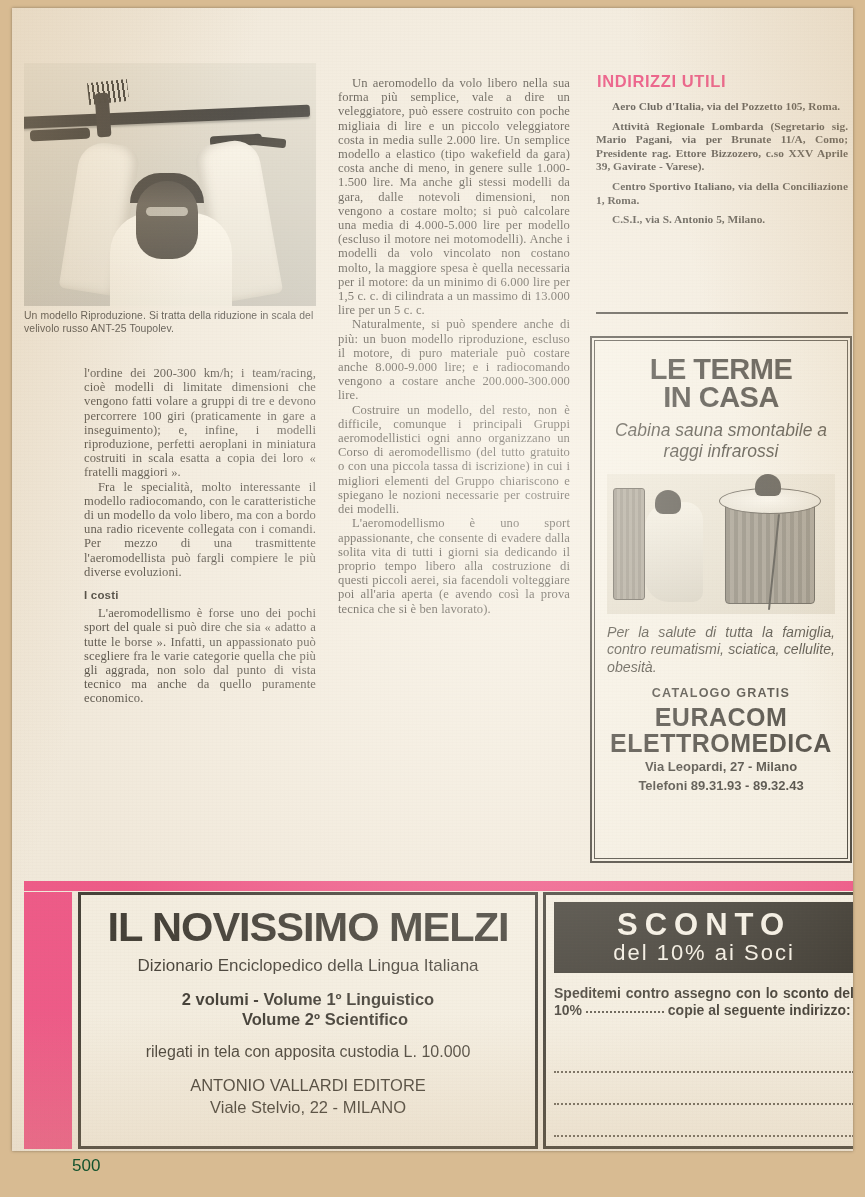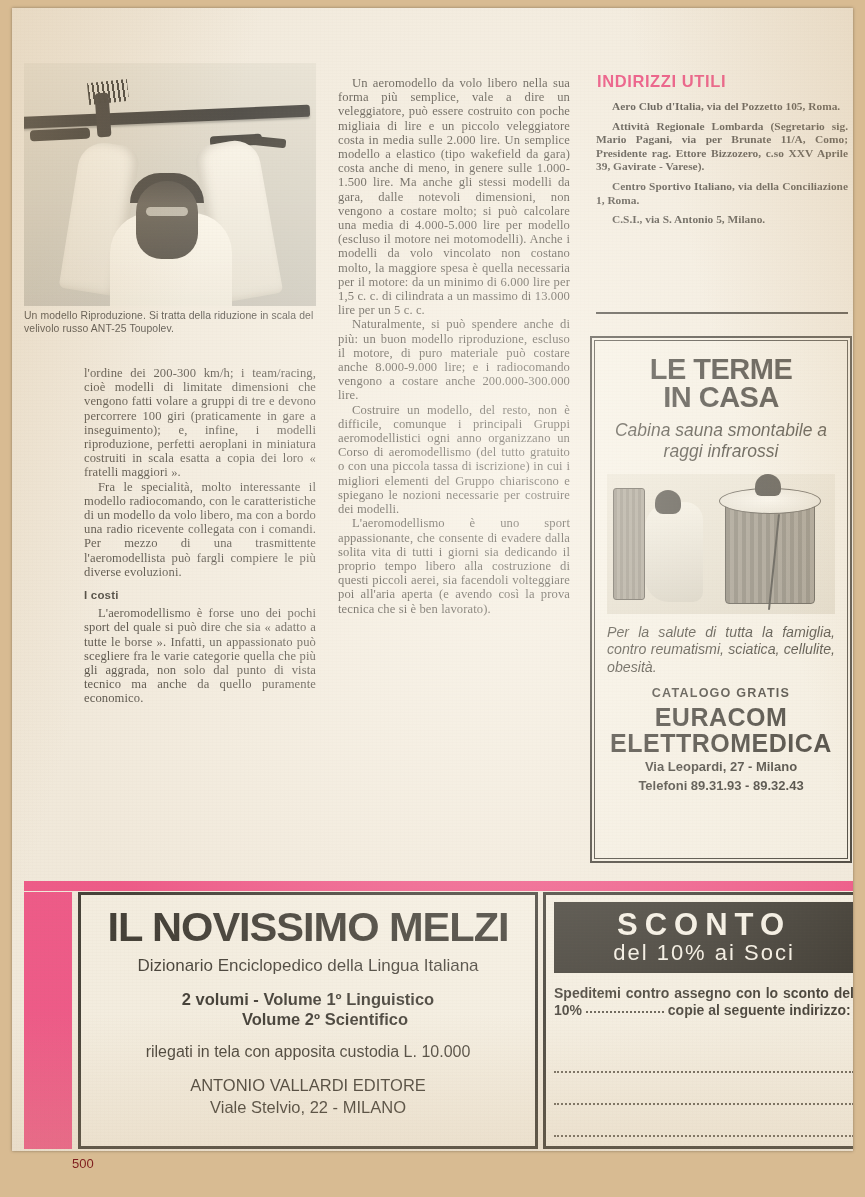--- a/index.html
+++ b/index.html
@@ -278,21 +278,21 @@
   }
   .dots{display:inline-block;width:78px;border-bottom:2px dotted #3a352c;vertical-align:2px;}
   .blanks{margin-top:22px;}
   .blanks div{
     border-bottom:2px dotted #4a443a;height:30px;
   }
 
   .pgnum{
     position:absolute;left:72px;top:1156px;
     font-family:"Liberation Sans", sans-serif;
-    font-size:13px;font-weight:normal;color:#7f1d1d;
+    font-size:17px;font-weight:normal;color:#14532d;
   }
 </style>
 </head>
 <body>
 
 <div class="page">
   <div class="grain"></div>
 
   <div class="photo-wrap">
     <div class="photo">

